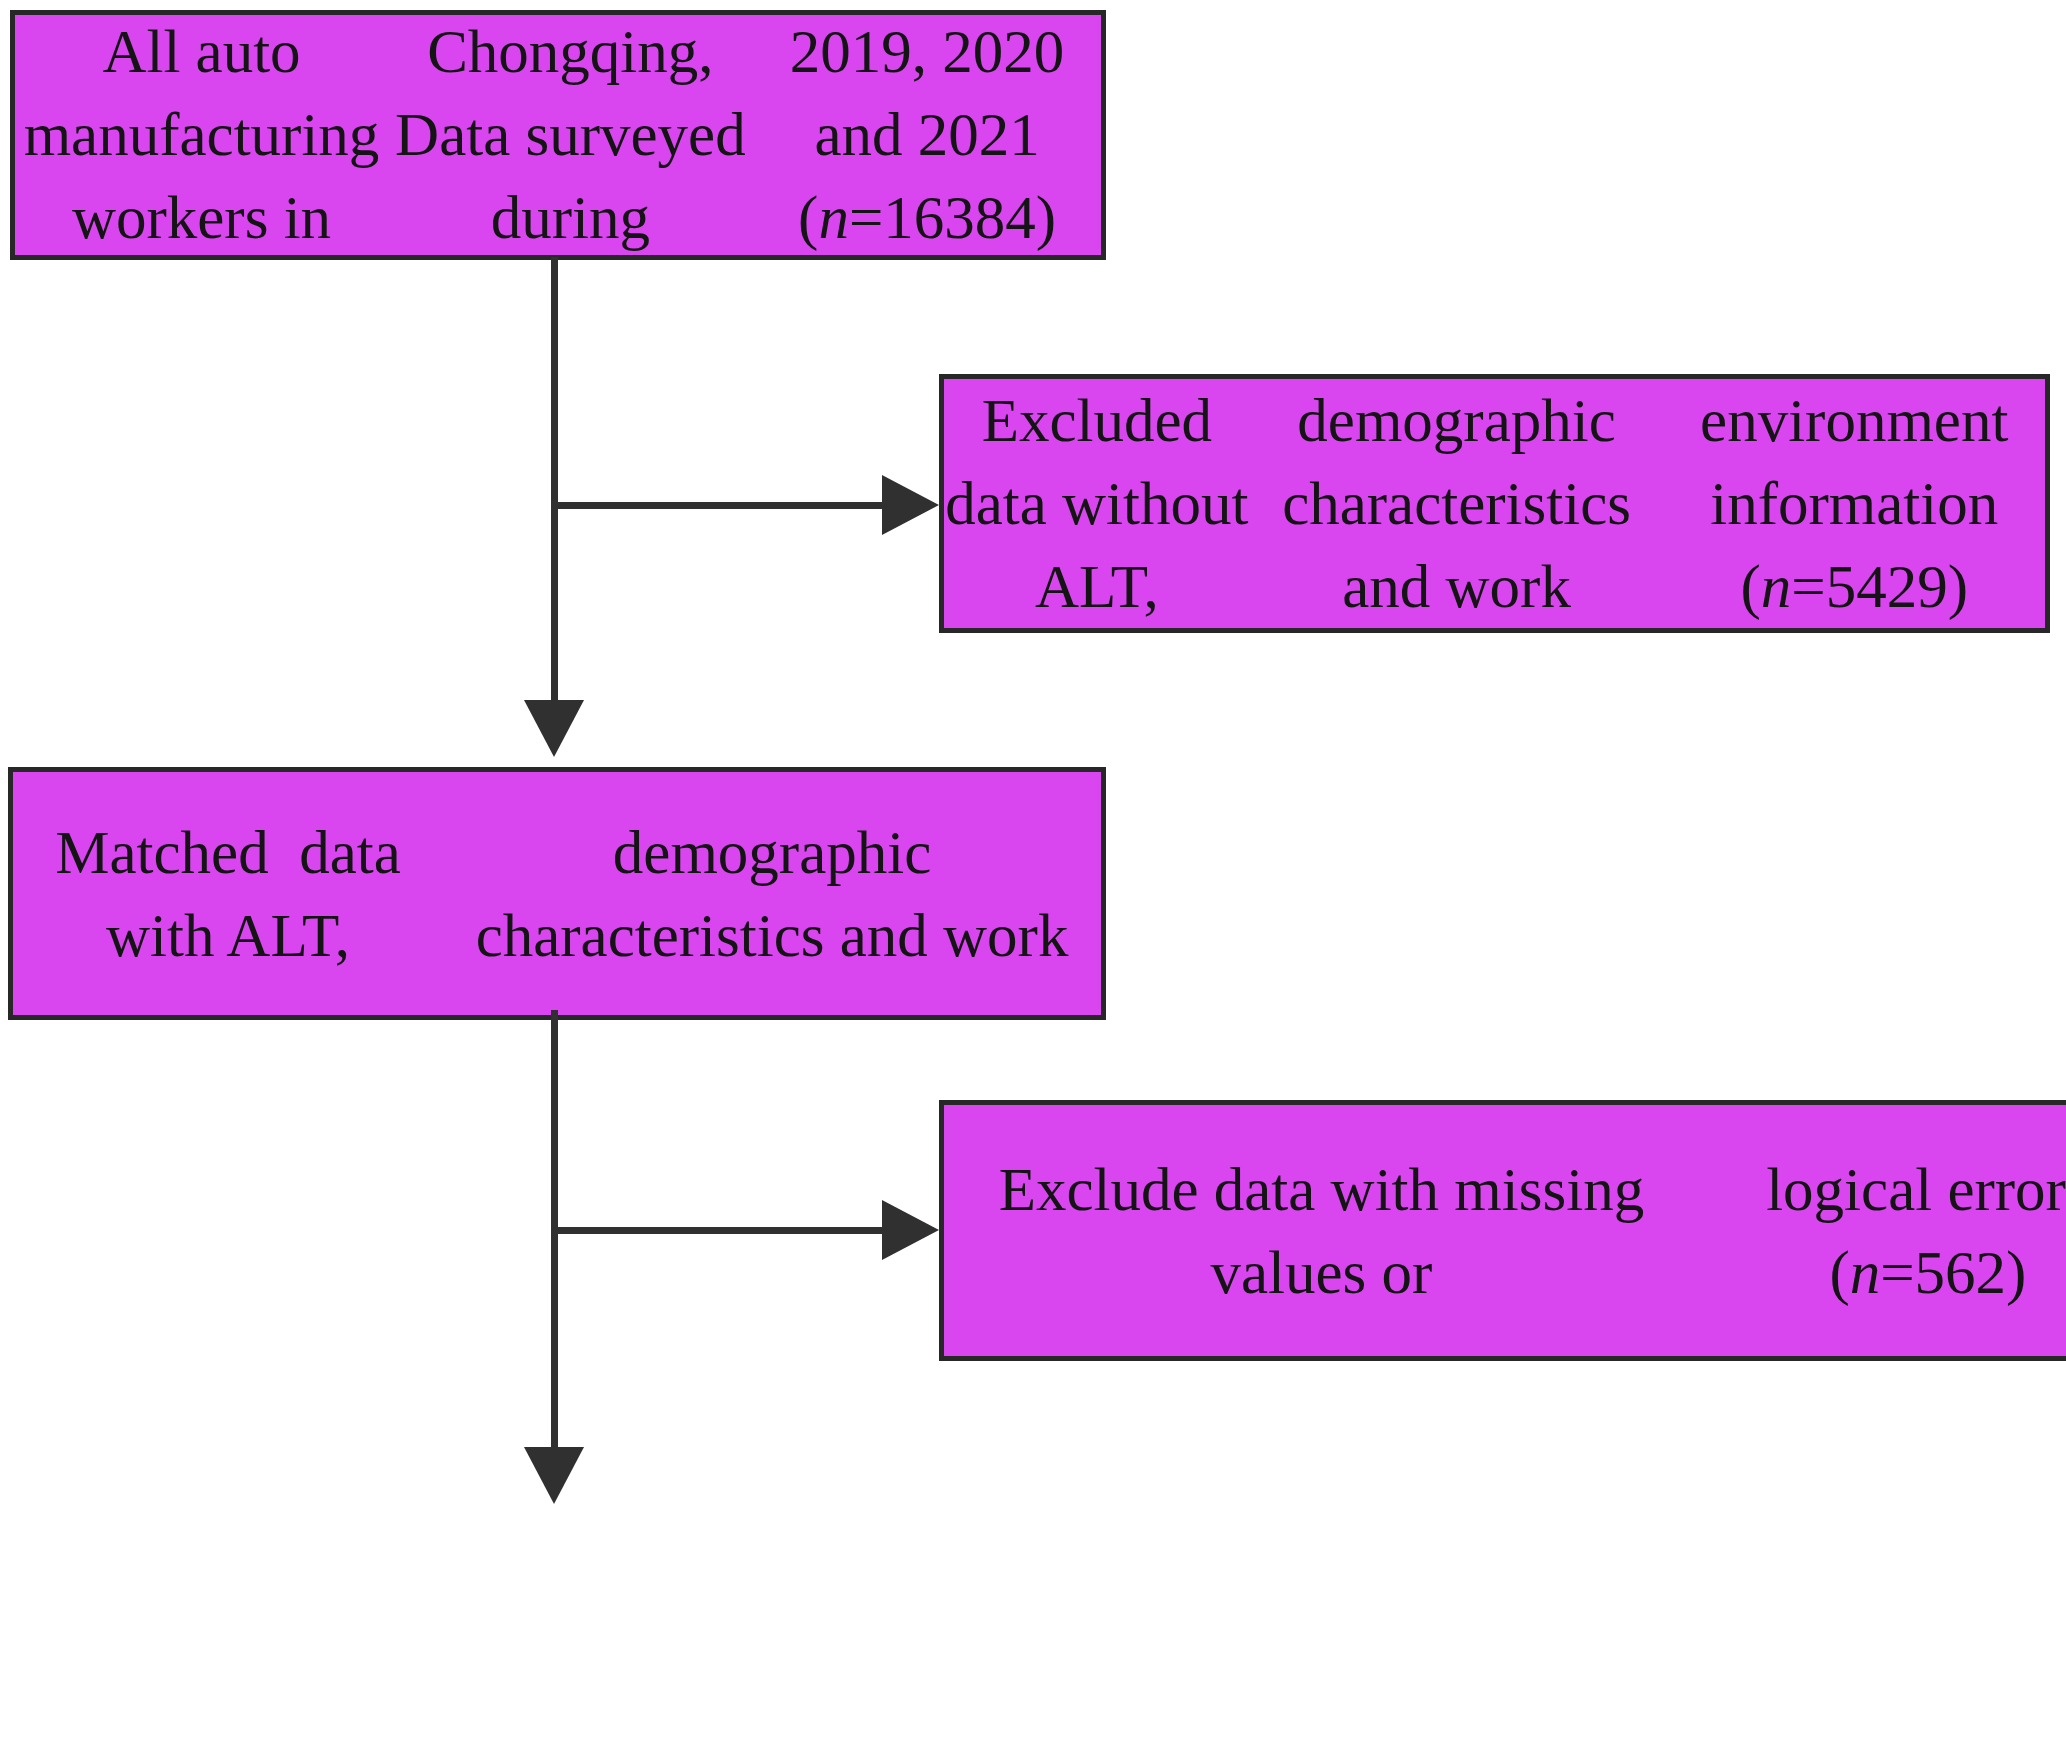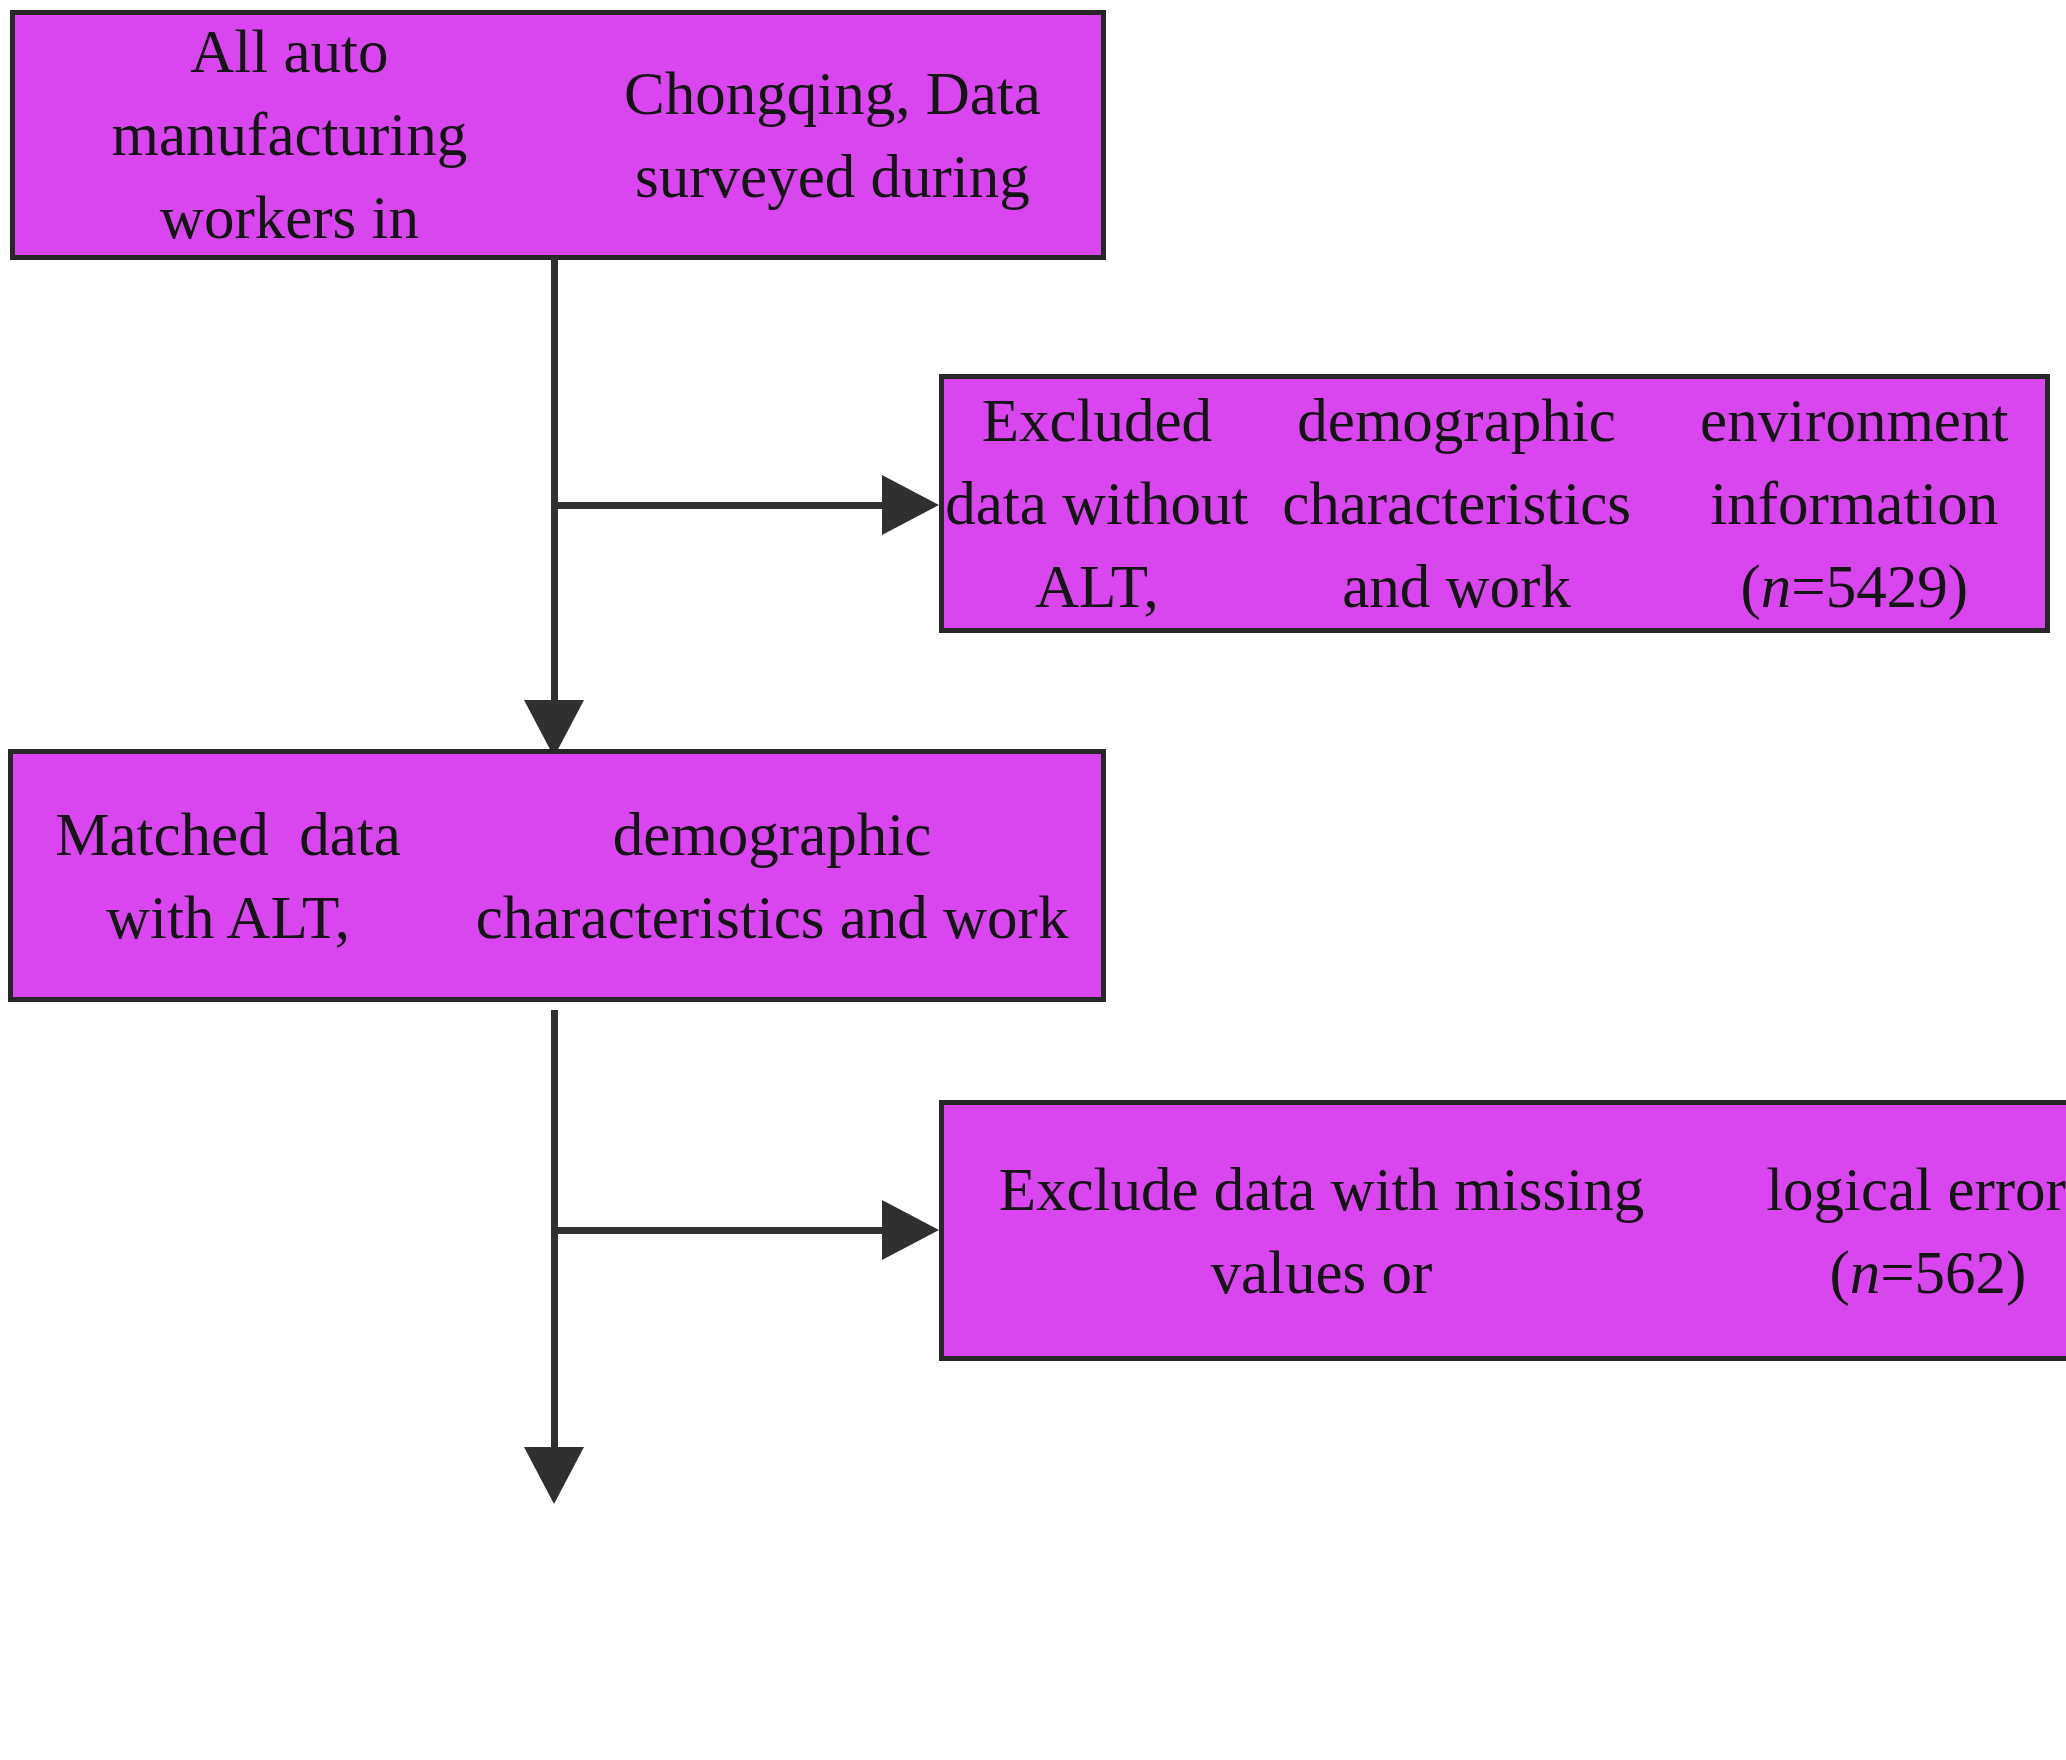--- a/index.html
+++ b/index.html
@@ -58,35 +58,36 @@
   }
 </style>
 </head>
 <body>
 
 <div class="canvas">
 
   <div class="node" style="left:10.2px; top:9.5px; width:1096px; height:250px;">
     <div class="line"><span>All auto manufacturing workers in</span></div>
     <div class="line"><span>Chongqing, Data surveyed during</span></div>
+    <div class="line"><span>2019, 2020 and 2021 (</span><span class="nvar">n</span><span>=16384)</span></div>
   </div>
 
   <div class="edge" style="left:551px; top:257px; width:6.8px; height:446px;"></div>
   <div class="arrowhead-down" style="left:524px; top:700px;"></div>
 
   <div class="edge" style="left:551px; top:502px; width:331px; height:6.8px;"></div>
   <div class="arrowhead-right" style="left:882px; top:475px;"></div>
 
   <div class="node" style="left:939px; top:374px; width:1111px; height:259px;align-items:flex-end;">
     <div class="line"><span>Excluded data without ALT,</span></div>
     <div class="line"><span>demographic characteristics and work</span></div>
     <div class="line"><span>environment information (</span><span class="nvar">n</span><span>=5429)</span></div>
   </div>
 
-  <div class="node" style="left:8.2px; top:749px; width:1098px; height:253px;">
+  <div class="node" style="left:8.2px; top:767px; width:1098px; height:253px;">
     <div class="line"><span>Matched  data with ALT,</span></div>
     <div class="line"><span>demographic characteristics and work</span></div>
   </div>
 
   <div class="edge" style="left:551px; top:1010px; width:6.8px; height:440px;"></div>
   <div class="arrowhead-down" style="left:524px; top:1447px;"></div>
 
   <div class="edge" style="left:551px; top:1227px; width:331px; height:6.8px;"></div>
   <div class="arrowhead-right" style="left:882px; top:1200px;"></div>
 

